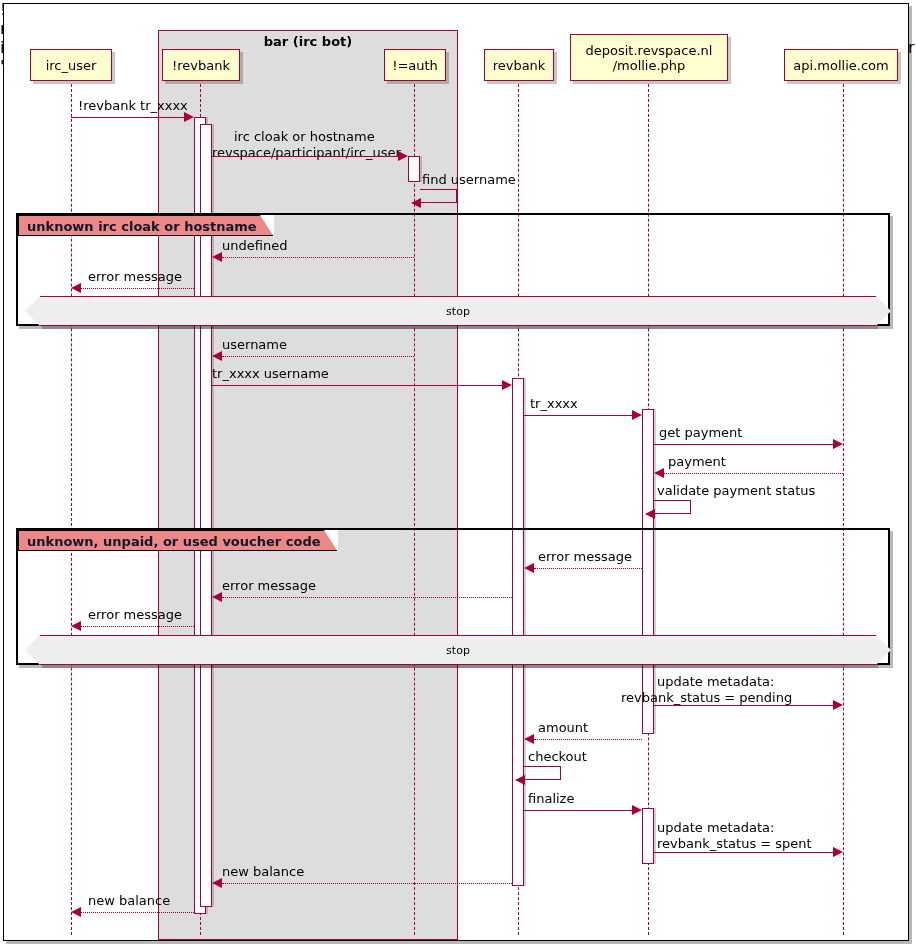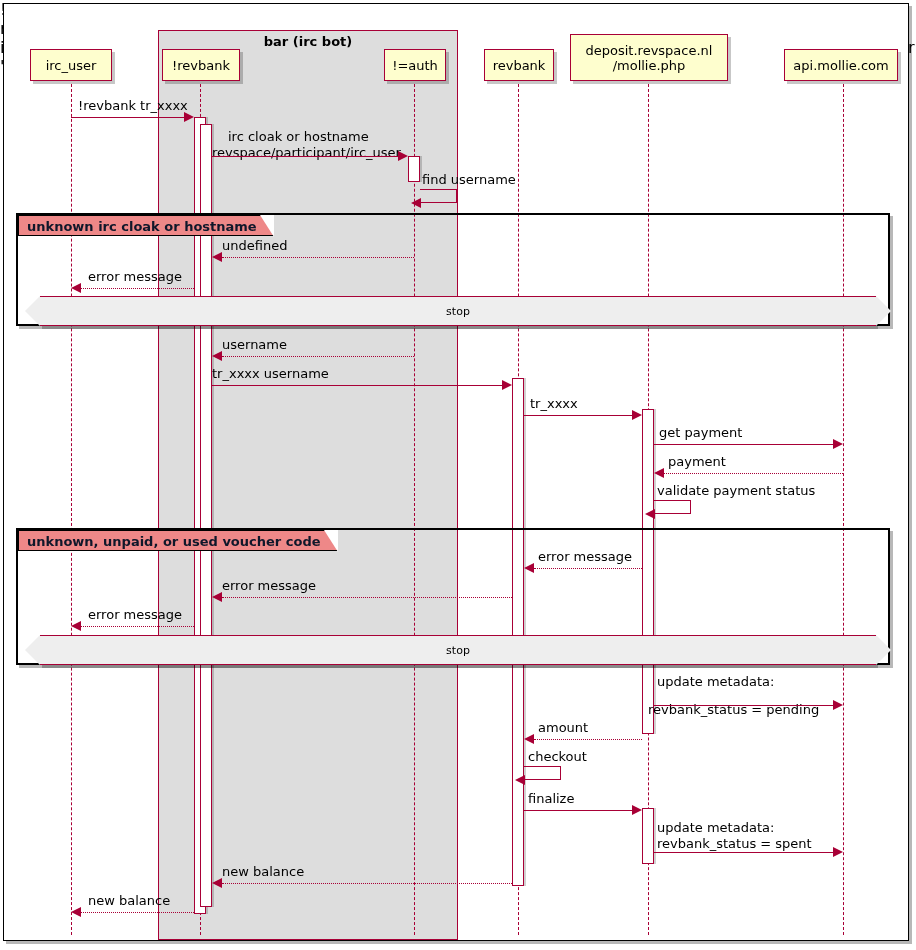--- a/index.html
+++ b/index.html
@@ -138,21 +138,21 @@
   
 
   
 
   
   <div class="mlabel" style="left:78px;top:98px;">!revbank tr_xxxx</div>
   <div class="msg" style="left:71px;top:117px;width:113px;"></div>
   <div class="arrow r" style="left:184px;top:112px;"></div>
 
   
-  <div class="mlabel" style="left:204px;top:129px;padding-left:24px;">irc cloak or hostname</div>
+  <div class="mlabel" style="left:210px;top:129px;padding-left:24px;">irc cloak or hostname</div>
   <div class="mlabel" style="left:212px;top:145px;">revspace/participant/irc_user</div>
   <div class="msg" style="left:212px;top:156px;width:186px;"></div>
   <div class="arrow r" style="left:398px;top:151px;"></div>
 
   
   <div class="mlabel" style="left:422px;top:172px;">find username</div>
   <div class="selfmsg" style="left:420px;top:189px;width:37px;height:14px;"></div>
   <div class="arrow l" style="left:411px;top:198px;"></div>
 
   
@@ -223,21 +223,21 @@
   <div class="msg dotted" style="left:81px;top:626px;width:113px;"></div>
   <div class="arrow l" style="left:71px;top:621px;"></div>
 
   
   <div class="divider" style="left:40px;top:635px;width:836px;">
     <span>stop</span>
   </div>
 
   
   <div class="mlabel" style="left:657px;top:674px;">update metadata:</div>
-  <div class="mlabel" style="left:648px;top:690px;margin-top:12px;">revbank_status = pending</div>
+  <div class="mlabel" style="left:621px;top:690px;">revbank_status = pending</div>
   <div class="msg" style="left:654px;top:705px;width:179px;"></div>
   <div class="arrow r" style="left:833px;top:700px;"></div>
 
    revbank "amount" (dotted) --&gt;
   <div class="mlabel" style="left:538px;top:720px;">amount</div>
   <div class="msg dotted" style="left:534px;top:739px;width:108px;"></div>
   <div class="arrow l" style="left:524px;top:734px;"></div>
 
   
   <div class="mlabel" style="left:528px;top:749px;">checkout</div>

